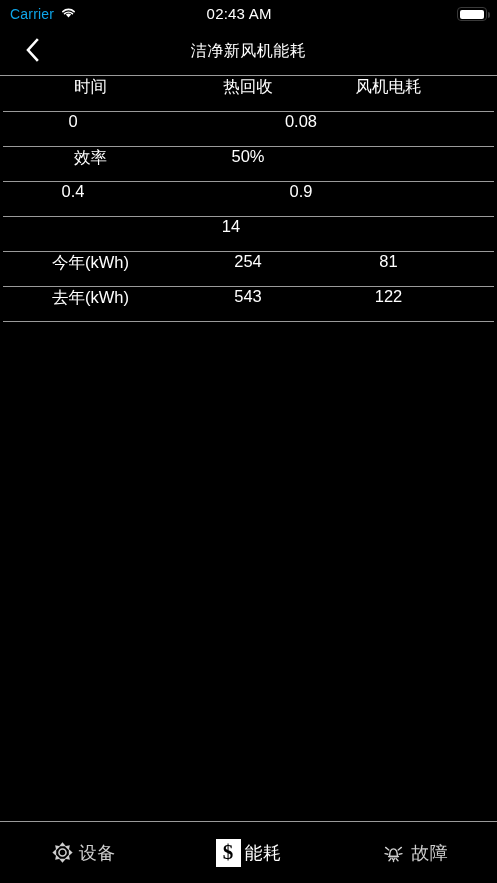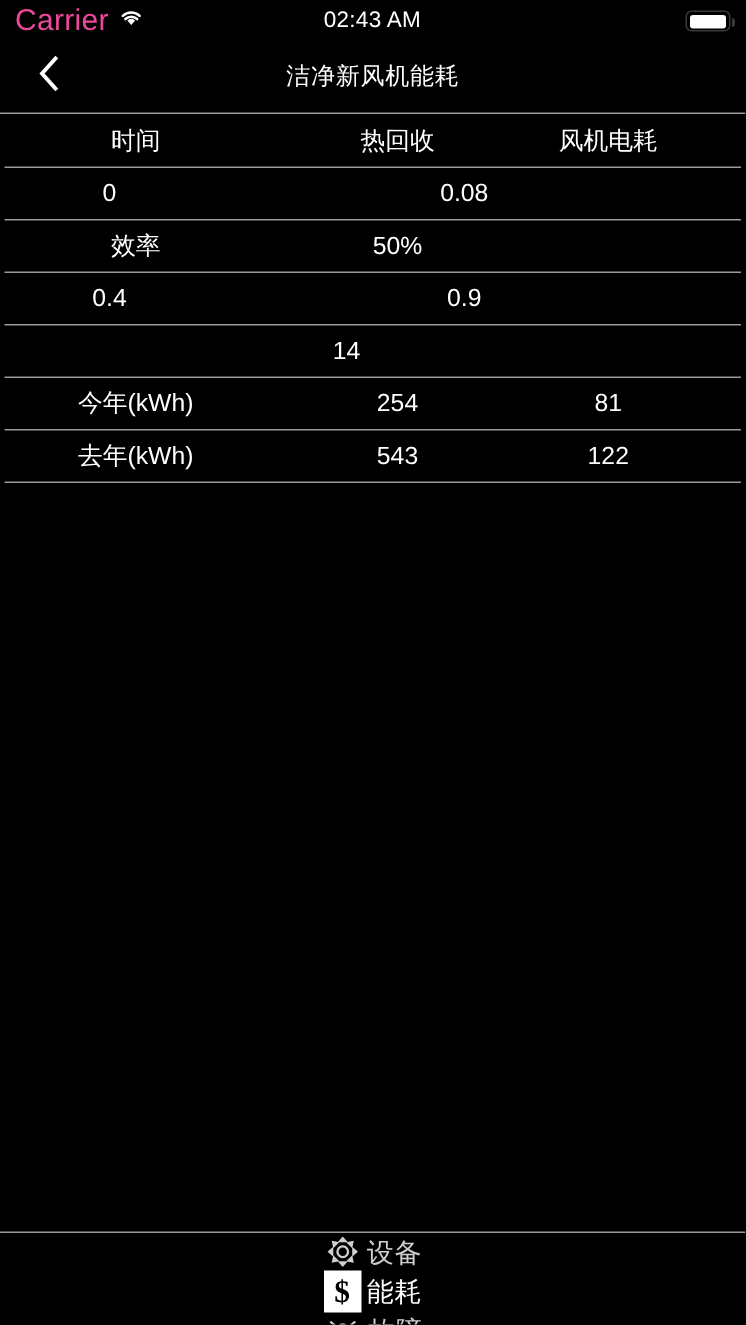--- a/index.html
+++ b/index.html
@@ -11,21 +11,21 @@
   }
   .phone { position:relative; width:497px; height:883px; background:#000; }
 
   
   .statusbar {
     position:absolute; top:0; left:0; right:0; height:28px;
     display:flex; align-items:center; padding:0 10px;
     color:#fff;
   }
   .sb-left { display:flex; align-items:center; gap:6px; flex:0 0 auto; }
-  .sb-carrier { font-size:20px; letter-spacing:.2px; color:#ec4899; }
+  .sb-carrier { font-size:14px; letter-spacing:.2px; color:#0ea5e9; }
   .wifi-icon { display:block; }
   .sb-center { flex:1; text-align:center; }
   .sb-time { font-size:15px; font-weight:400; color:#fff; letter-spacing:.2px; }
   .sb-right { flex:0 0 auto; display:flex; align-items:center; justify-content:flex-end; width:86px; }
   .battery {
     position:relative; width:30px; height:14px;
     border:1.5px solid #3a3a3a; border-radius:4px; background:#000;
     display:flex; align-items:center;
   }
   .battery::after{
@@ -46,38 +46,37 @@
     cursor:pointer;
   }
   .nav-title {
     width:100%; text-align:center;
     color:#fff; font-size:16px; letter-spacing:.5px;
   }
 
   
   .table { position:absolute; top:76px; left:0; right:0; }
   .trow {
-    display:flex; align-items:center;
+    display:flex; align-items:flex-start;
     height:35px;
     border-bottom:1px solid #9a9a9a;
     margin:0 3px;
-    gap:17px;
   }
   .trow.header { border-bottom:1px solid #9a9a9a; height:36px; }
   .tcell { color:#fff; font-size:16.5px; text-align:center; }
   .c1 { flex:0 0 175px; }
   .c2 { flex:0 0 140px; }
   .c3 { flex:1 1 auto; padding-right:35px; }
   .trow.header .tcell { font-size:16.5px; }
 
   
   .tabbar {
     position:absolute; left:0; right:0; bottom:0; height:62px;
     border-top:1px solid #9a9a9a;
-    display:flex; align-items:center;flex-direction:column;
+    display:flex; align-items:center;
   }
   .tab {
     flex:1 1 0; display:flex; align-items:center; justify-content:center; gap:4px;
     height:100%; cursor:pointer;
   }
   .tab-label { font-size:18px; color:#cfcfcf; letter-spacing:.5px; }
   .tab.active .tab-label { color:#ffffff; }
   .tab-icon { display:flex; align-items:center; justify-content:center; }
   .dollar-box {
     width:25px; height:28px; background:#ffffff;

